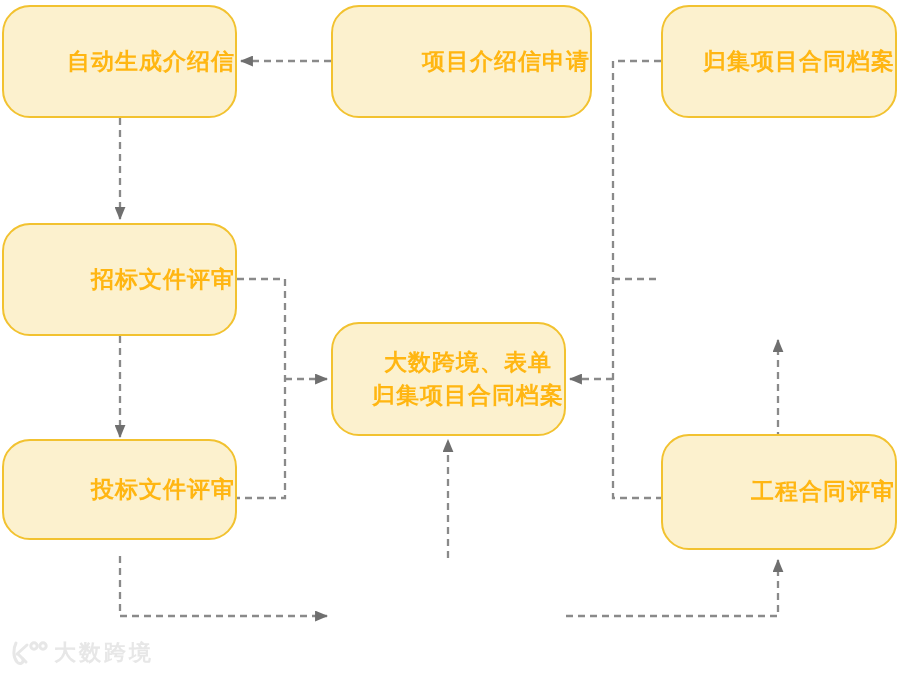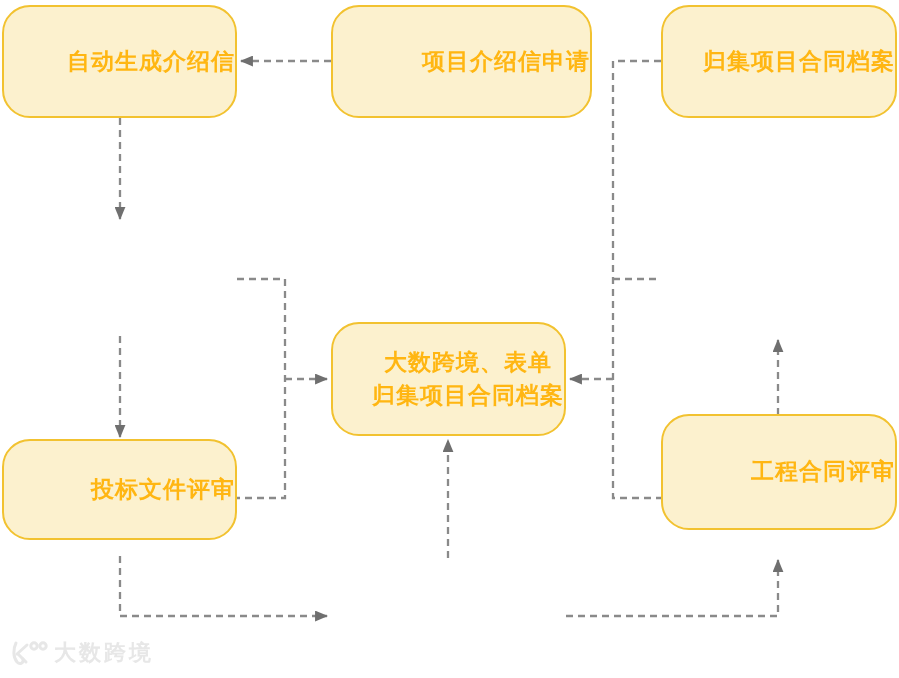--- a/index.html
+++ b/index.html
@@ -43,21 +43,21 @@
     line-height:1.45;
     white-space:pre-line;
   }
   .n0{left:2px;  top:5px;  width:235px;height:113px}
   .n1{left:331px;top:5px;  width:261px;height:113px}
   .n2{left:661px;top:5px;  width:236px;height:113px}
   .n3{left:2px;  top:223px;width:235px;height:113px}
   .n4{left:661px;top:223px;width:236px;height:113px}
   .n5{left:331px;top:322px;width:235px;height:114px}
   .n6{left:2px;  top:439px;width:235px;height:101px}
-  .n7{left:661px;top:414px;width:236px;height:116px}
+  .n7{left:661px;top:434px;width:236px;height:116px}
   .n8{left:331px;top:559px;width:235px;height:114px}
   .watermark{
     position:absolute;left:8px;bottom:10px;
     display:flex;align-items:center;gap:6px;
     color:var(--watermark);
     font-size:22px;font-weight:700;letter-spacing:3px;
     user-select:none;
   }
 </style>
 </head>
@@ -89,20 +89,23 @@
 
   <div class="node n0">
     <span class="node-label">自动生成介绍信</span>
   </div>
   <div class="node n1">
     <span class="node-label">项目介绍信申请</span>
   </div>
   <div class="node n2">
     <span class="node-label">归集项目合同档案</span>
   </div>
+  <div class="node n3">
+    <span class="node-label">招标文件评审</span>
+  </div>
   <div class="node n5">
     <span class="node-label">大数跨境、表单
 归集项目合同档案</span>
   </div>
   <div class="node n6">
     <span class="node-label">投标文件评审</span>
   </div>
   <div class="node n7">
     <span class="node-label">工程合同评审</span>
   </div>

